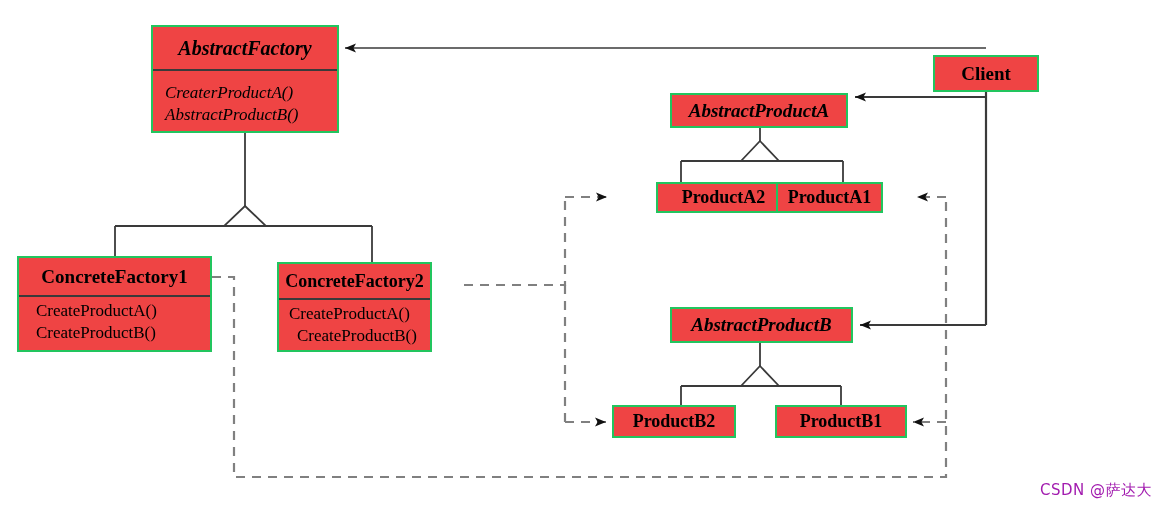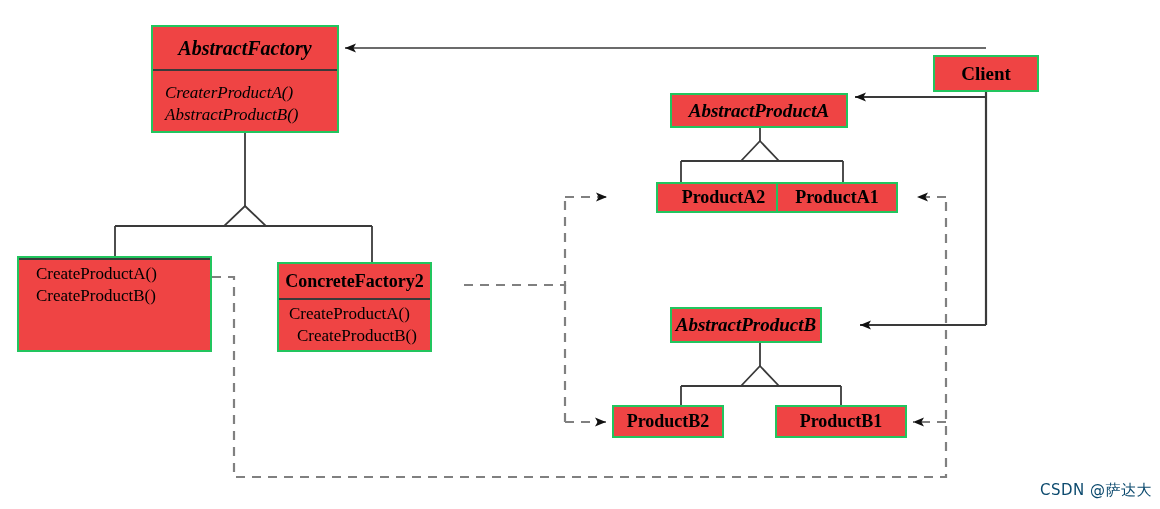--- a/index.html
+++ b/index.html
@@ -55,21 +55,21 @@
   }
   .uml-methods div {
     white-space: nowrap;
     line-height: 1.32;
   }
   .uml-methods.abstract div {
     font-style: italic;
   }
   .watermark {
     position: absolute;
-    color: #0c4a6e;
+    color: #a21caf;
     font-family: "DejaVu Sans", "Liberation Sans", sans-serif;
     font-size: 15px;
     letter-spacing: 0.5px;
     white-space: nowrap;
     z-index: 8;
   }
 </style>
 </head>
 <body>
 
@@ -133,53 +133,54 @@
   <div class="uml-box" style="left:151px; top:25px; width:188px; height:108px;">
     <div class="uml-title abstract" style="height:42px; font-size:20px;">AbstractFactory</div>
     <div class="uml-sep"></div>
     <div class="uml-methods abstract" style="font-size:17px; padding-left:12px;margin-top:8px;">
       <div>CreaterProductA()</div>
       <div>AbstractProductB()</div>
     </div>
   </div>
 
   <div class="uml-box" style="left:17px; top:256px; width:195px; height:96px;">
+    <div class="uml-title concrete" style="height:37px; font-size:19px;">ConcreteFactory1</div>
     <div class="uml-sep"></div>
     <div class="uml-methods" style="font-size:17px; padding-left:17px;">
       <div>CreateProductA()</div>
       <div>CreateProductB()</div>
     </div>
   </div>
 
   <div class="uml-box" style="left:277px; top:262px; width:155px; height:90px;">
     <div class="uml-title concrete" style="height:34px; font-size:18px;">ConcreteFactory2</div>
     <div class="uml-sep"></div>
     <div class="uml-methods" style="font-size:17px; padding-left:10px;">
       <div>CreateProductA()</div>
       <div style="padding-left:8px;">CreateProductB()</div>
     </div>
   </div>
 
   <div class="uml-box" style="left:670px; top:80px; width:178px; height:35px;margin-top:13px;">
     <div class="uml-title abstract" style="height:100%; font-size:19px;">AbstractProductA</div>
   </div>
 
-  <div class="uml-box" style="left:670px; top:307px; width:152px; height:36px;">
+  <div class="uml-box" style="left:670px; top:307px; width:183px; height:36px;">
     <div class="uml-title abstract" style="height:100%; font-size:19px;">AbstractProductB</div>
   </div>
 
   <div class="uml-box" style="left:613px; top:182px; width:135px; height:31px;margin-left:43px;">
     <div class="uml-title concrete" style="height:100%; font-size:18px;">ProductA2</div>
   </div>
 
-  <div class="uml-box" style="left:776px; top:182px; width:122px; height:31px;">
+  <div class="uml-box" style="left:776px; top:182px; width:107px; height:31px;">
     <div class="uml-title concrete" style="height:100%; font-size:18px;">ProductA1</div>
   </div>
 
-  <div class="uml-box" style="left:612px; top:405px; width:112px; height:33px;">
+  <div class="uml-box" style="left:612px; top:405px; width:124px; height:33px;">
     <div class="uml-title concrete" style="height:100%; font-size:18px;">ProductB2</div>
   </div>
 
   <div class="uml-box" style="left:775px; top:405px; width:132px; height:33px;">
     <div class="uml-title concrete" style="height:100%; font-size:18px;">ProductB1</div>
   </div>
 
   <div class="uml-box" style="left:933px; top:31px; width:106px; height:37px;margin-top:24px;">
     <div class="uml-title concrete" style="height:100%; font-size:19px;">Client</div>
   </div>

